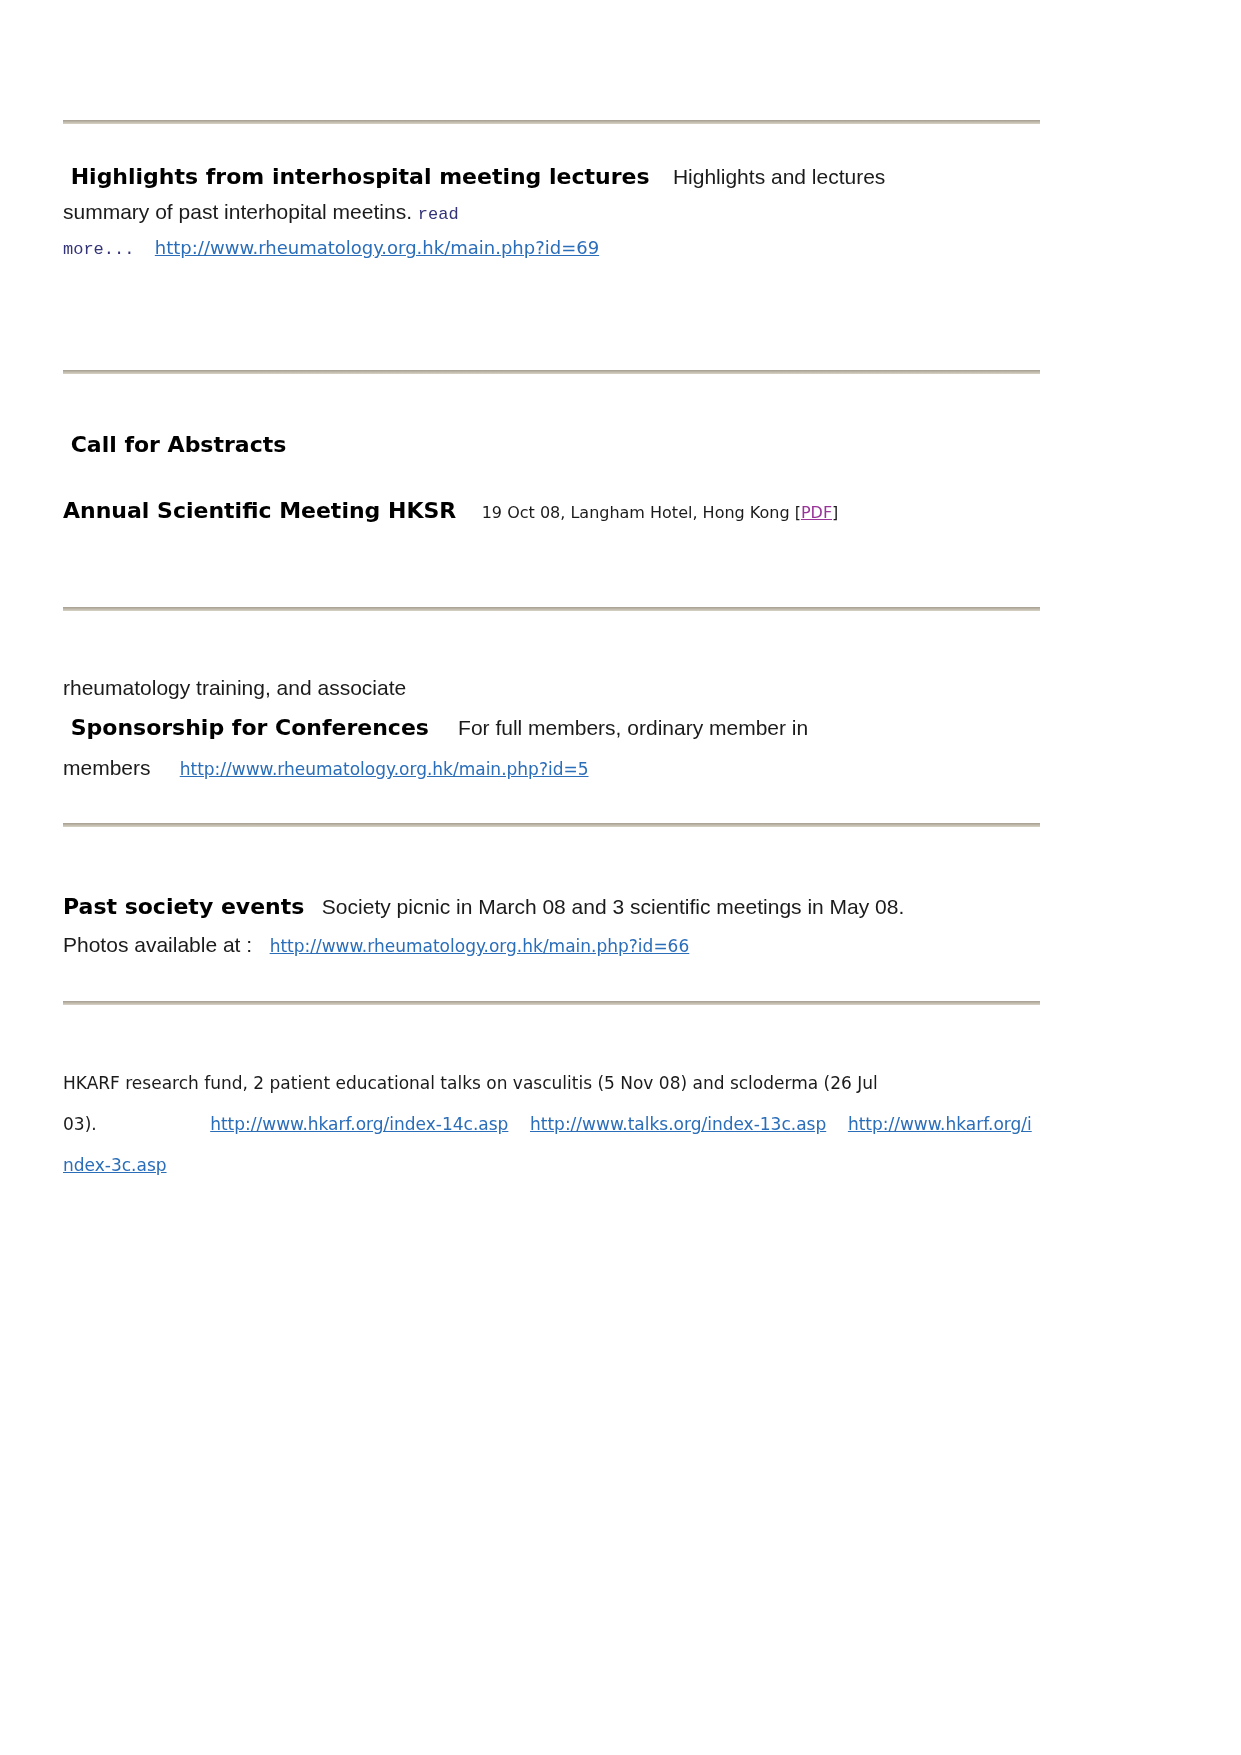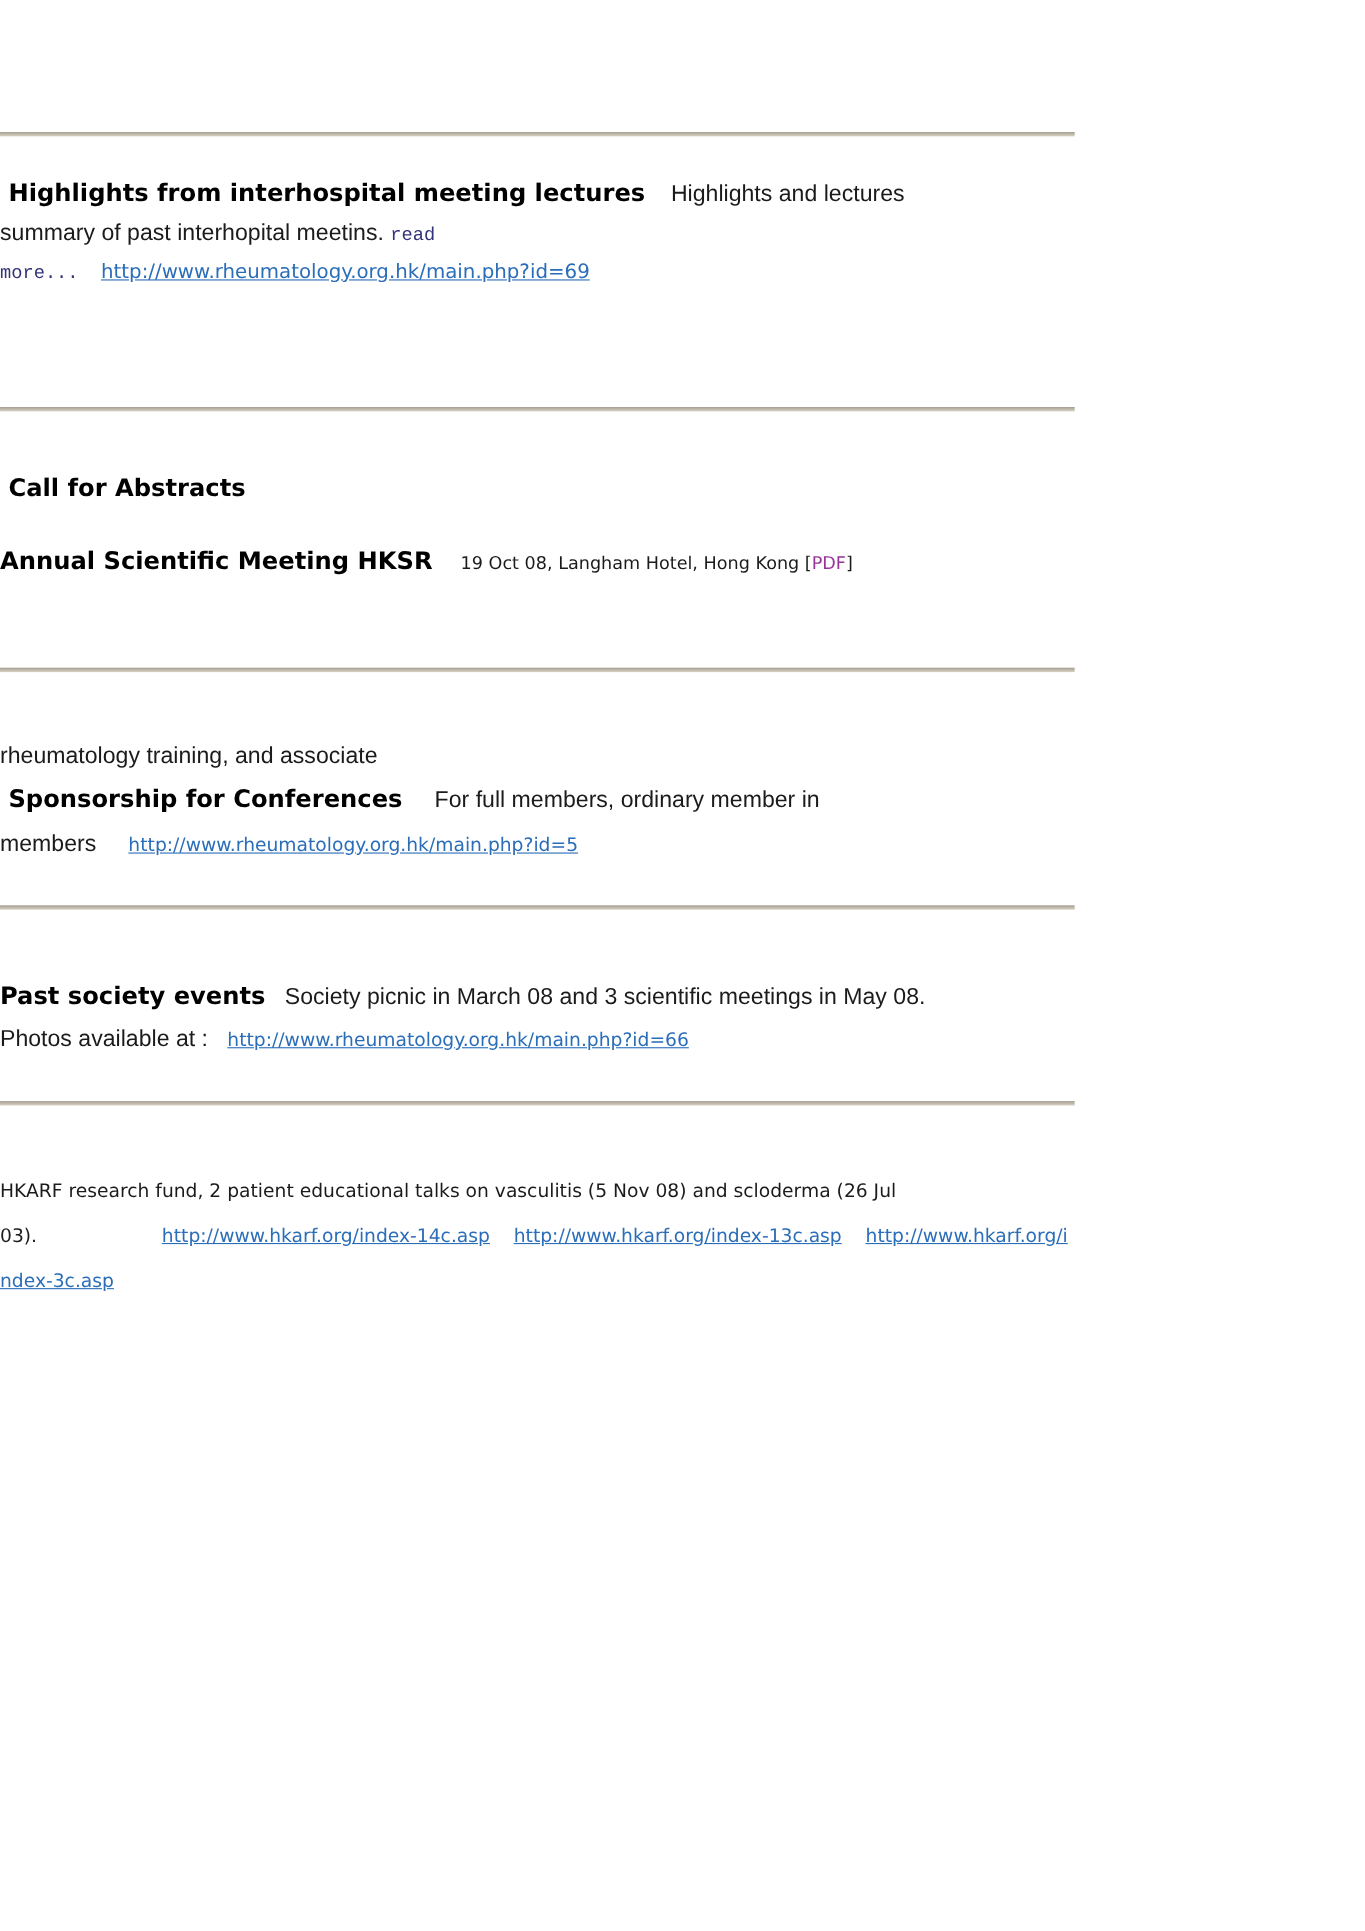--- a/index.html
+++ b/index.html
@@ -4,20 +4,21 @@
 <style>
   html, body { margin: 0; padding: 0; }
   body {
     width: 1241px;
     height: 1755px;
     background: #ffffff;
     font-family: "Liberation Sans", sans-serif;
     -webkit-font-smoothing: antialiased;
   }
   .content {
+    padding-left: 63px;
     width: 977px;
   }
   .top-spacer { height: 120px; }
   .divider {
     height: 4px;
     width: 977px;
     background: linear-gradient(#a59e90, #d8d3c6);
     border: 0;
     margin: 0;
   }
@@ -71,20 +72,21 @@
     color: #2a6db8;
     text-decoration: underline;
     word-break: break-all;
     cursor: pointer;
   }
   .link-lg { font-size: 18px; }
   .pdf {
     font-family: "DejaVu Sans", sans-serif;
     font-size: 16px;
     color: #993399;
+    text-decoration: underline;
     cursor: pointer;
   }
 </style>
 </head>
 <body>
 
 <div class="content">
   <div class="top-spacer"></div>
   <div>
       <div class="divider"></div>
@@ -105,16 +107,16 @@
         <div class="line"><span class="seg body">members     </span><span class="seg link">http://www.rheumatology.org.hk/main.php?id=5</span></div>
       </div>
       <div class="divider"></div>
       <div class="section sec-4">
         <div class="line"><span class="seg h1">Past society events</span><span class="seg body">   Society picnic in March 08 and 3 scientific meetings in May 08.</span></div>
         <div class="line"><span class="seg body">Photos available at :   </span><span class="seg link">http://www.rheumatology.org.hk/main.php?id=66</span></div>
       </div>
       <div class="divider"></div>
       <div class="section sec-5">
         <div class="line"><span class="seg body-sm">HKARF research fund, 2 patient educational talks on vasculitis (5 Nov 08) and scloderma (26 Jul</span></div>
-        <div class="line"><span class="seg body-sm">03).                     </span><span class="seg link">http://www.hkarf.org/index-14c.asp</span><span class="seg body-sm">    </span><span class="seg link">http://www.hkarf.org/index-13c.asp</span><span class="seg body-sm">    </span><span class="seg link">http://www.hkarf.org/index-3c.asp</span></div>
+        <div class="line"><span class="seg body-sm">03).                     </span><span class="seg link">http://www.hkarf.org/index-14c.asp</span><span class="seg body-sm">    </span><span class="seg link">http://www.talks.org/index-13c.asp</span><span class="seg body-sm">    </span><span class="seg link">http://www.hkarf.org/index-3c.asp</span></div>
       </div>
     </div>
 </div>
 
 </body></html>

